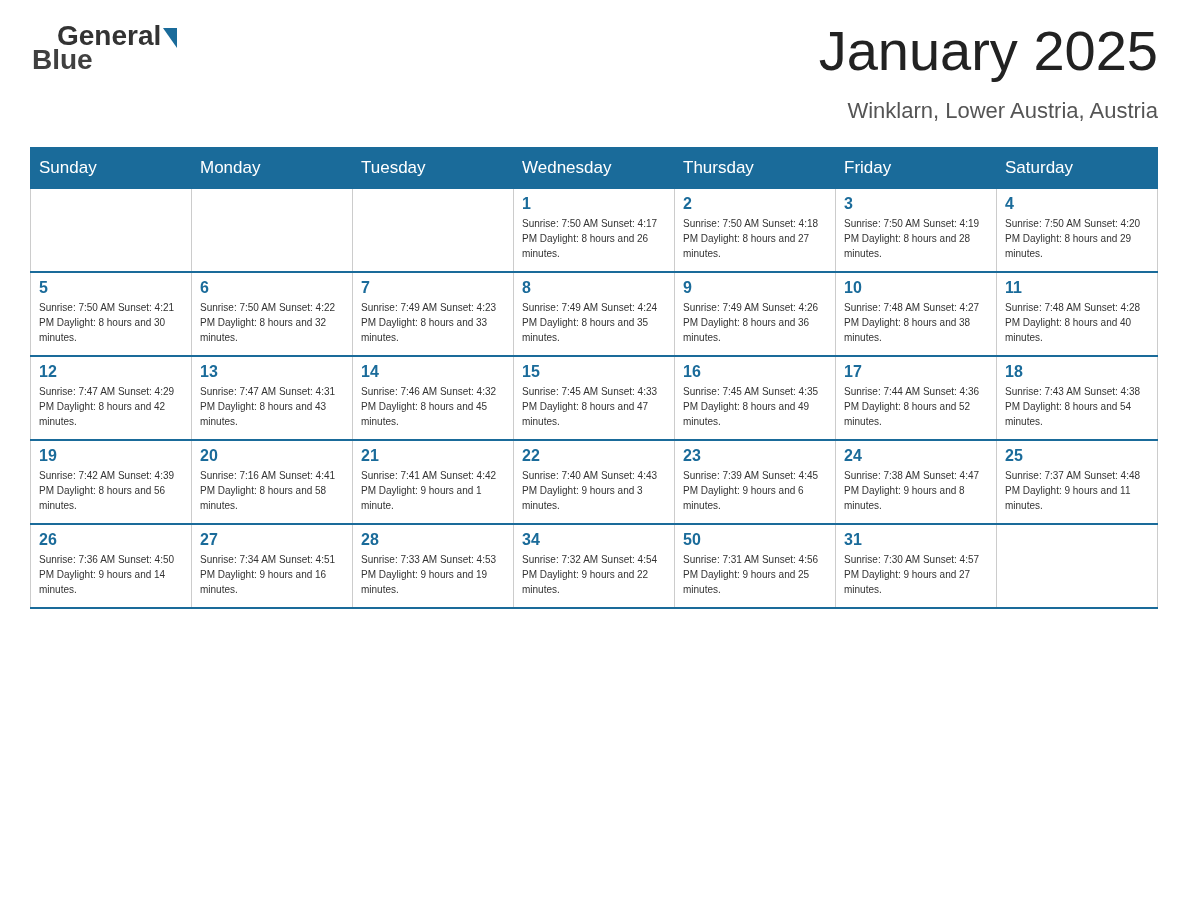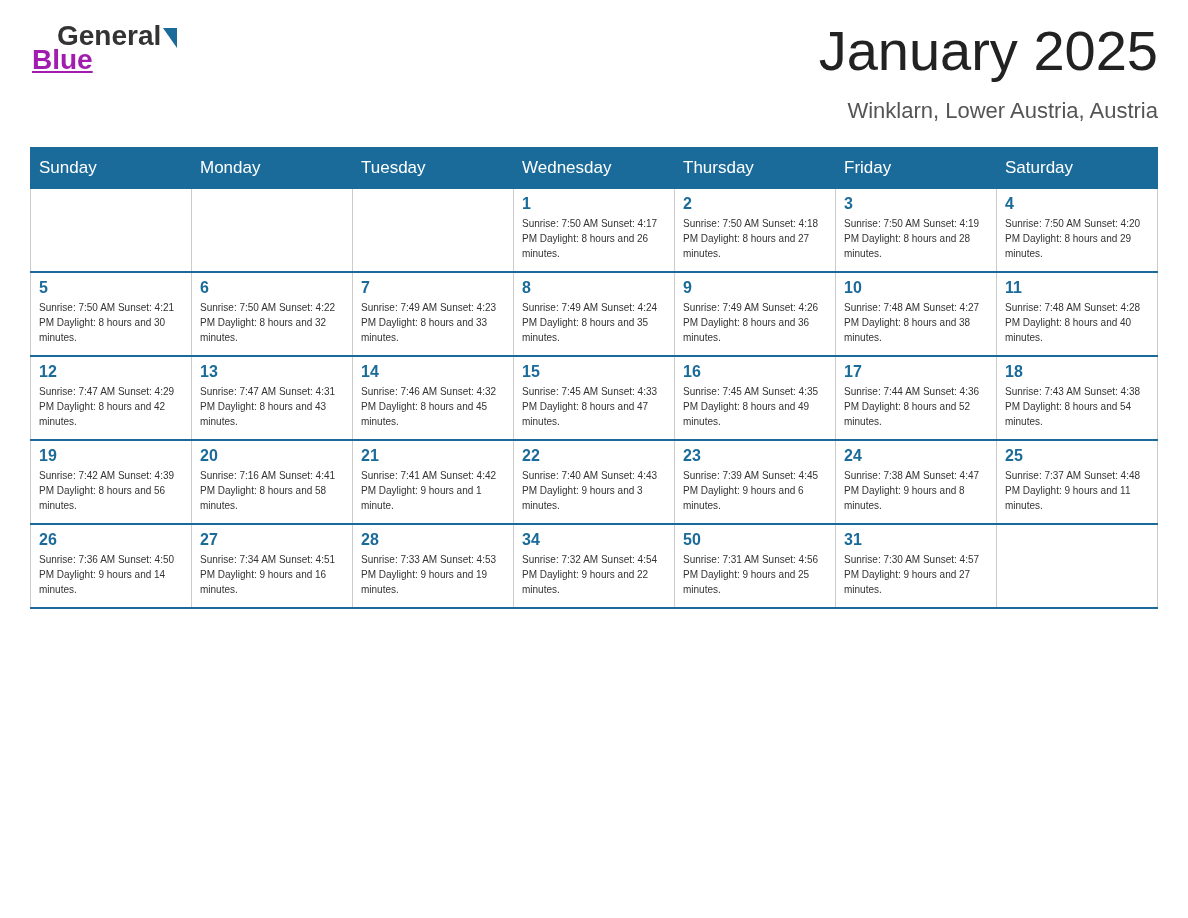--- a/index.html
+++ b/index.html
@@ -35,21 +35,21 @@
       width: 0;
       height: 0;
       border-left: 14px solid transparent;
       border-right: 0px solid transparent;
       border-top: 20px solid #1a6b9a;
       margin-left: 2px;
       margin-right: 2px;
       position: relative;
       top: 2px;
     }
-    .logo-blue { color: #a21caf; text-decoration: underline; }
+    .logo-blue { color: #404040; }
     .title-block {
       text-align: right;
     }
     .title-block h1 {
       font-size: 56px;
       font-weight: normal;
       color: #222;
       line-height: 1.1;
     }
     .title-block h2 {

